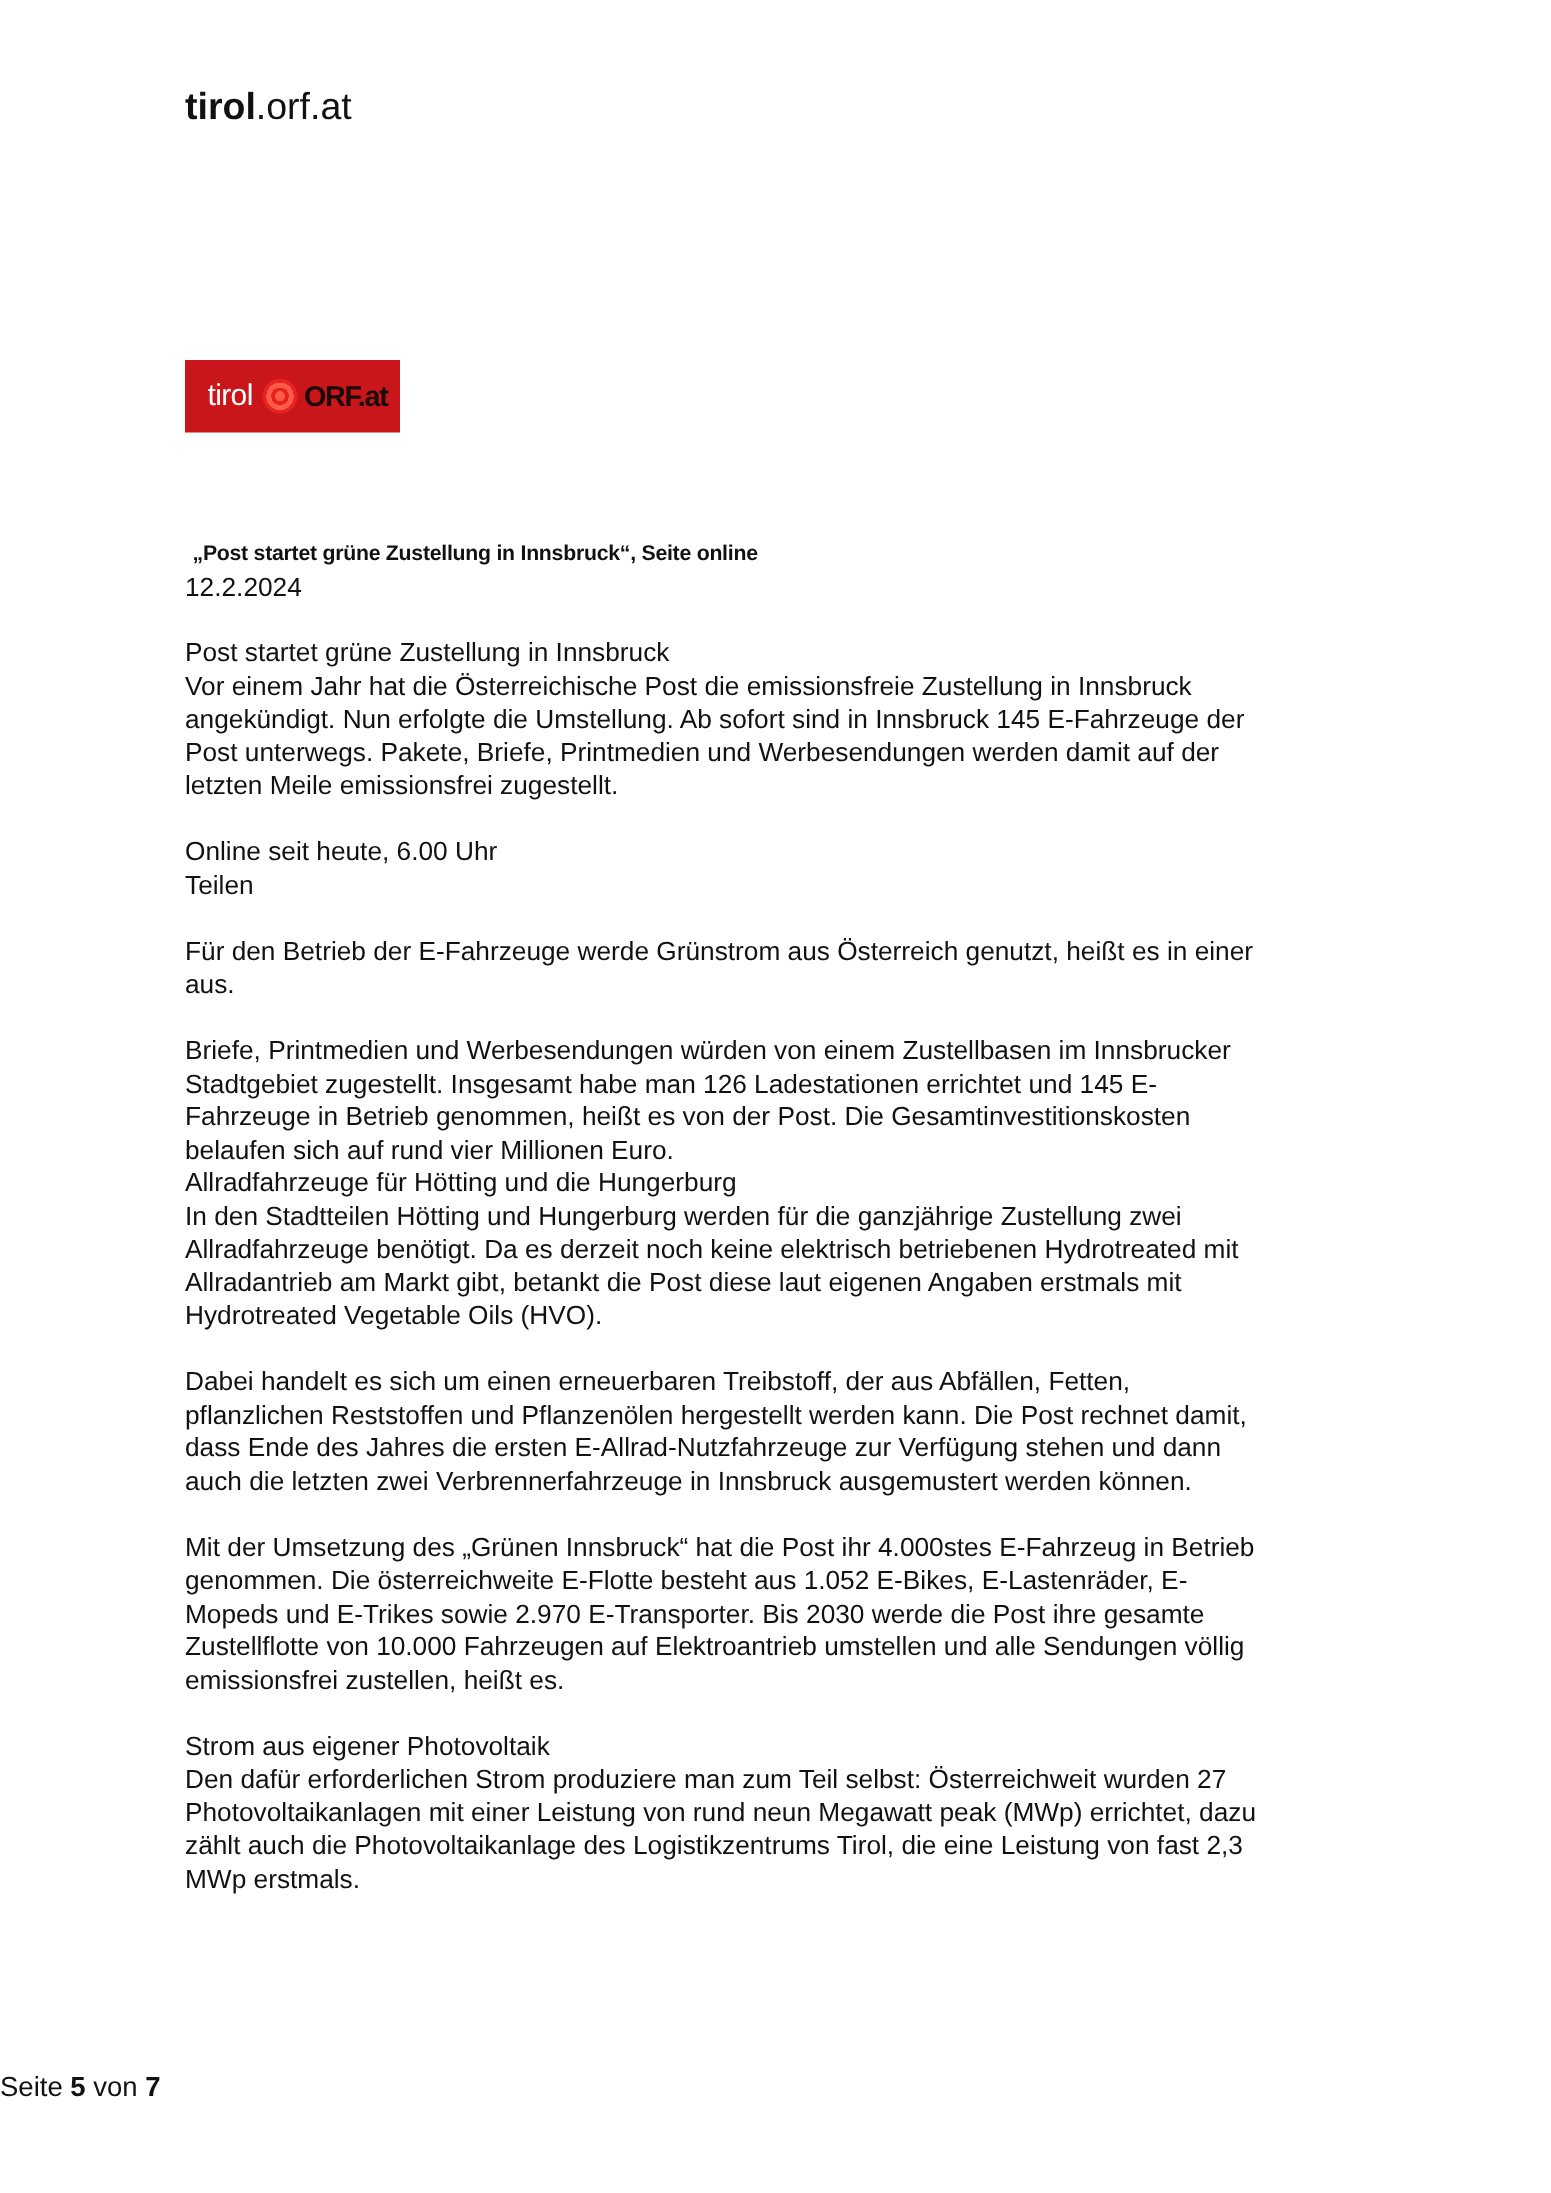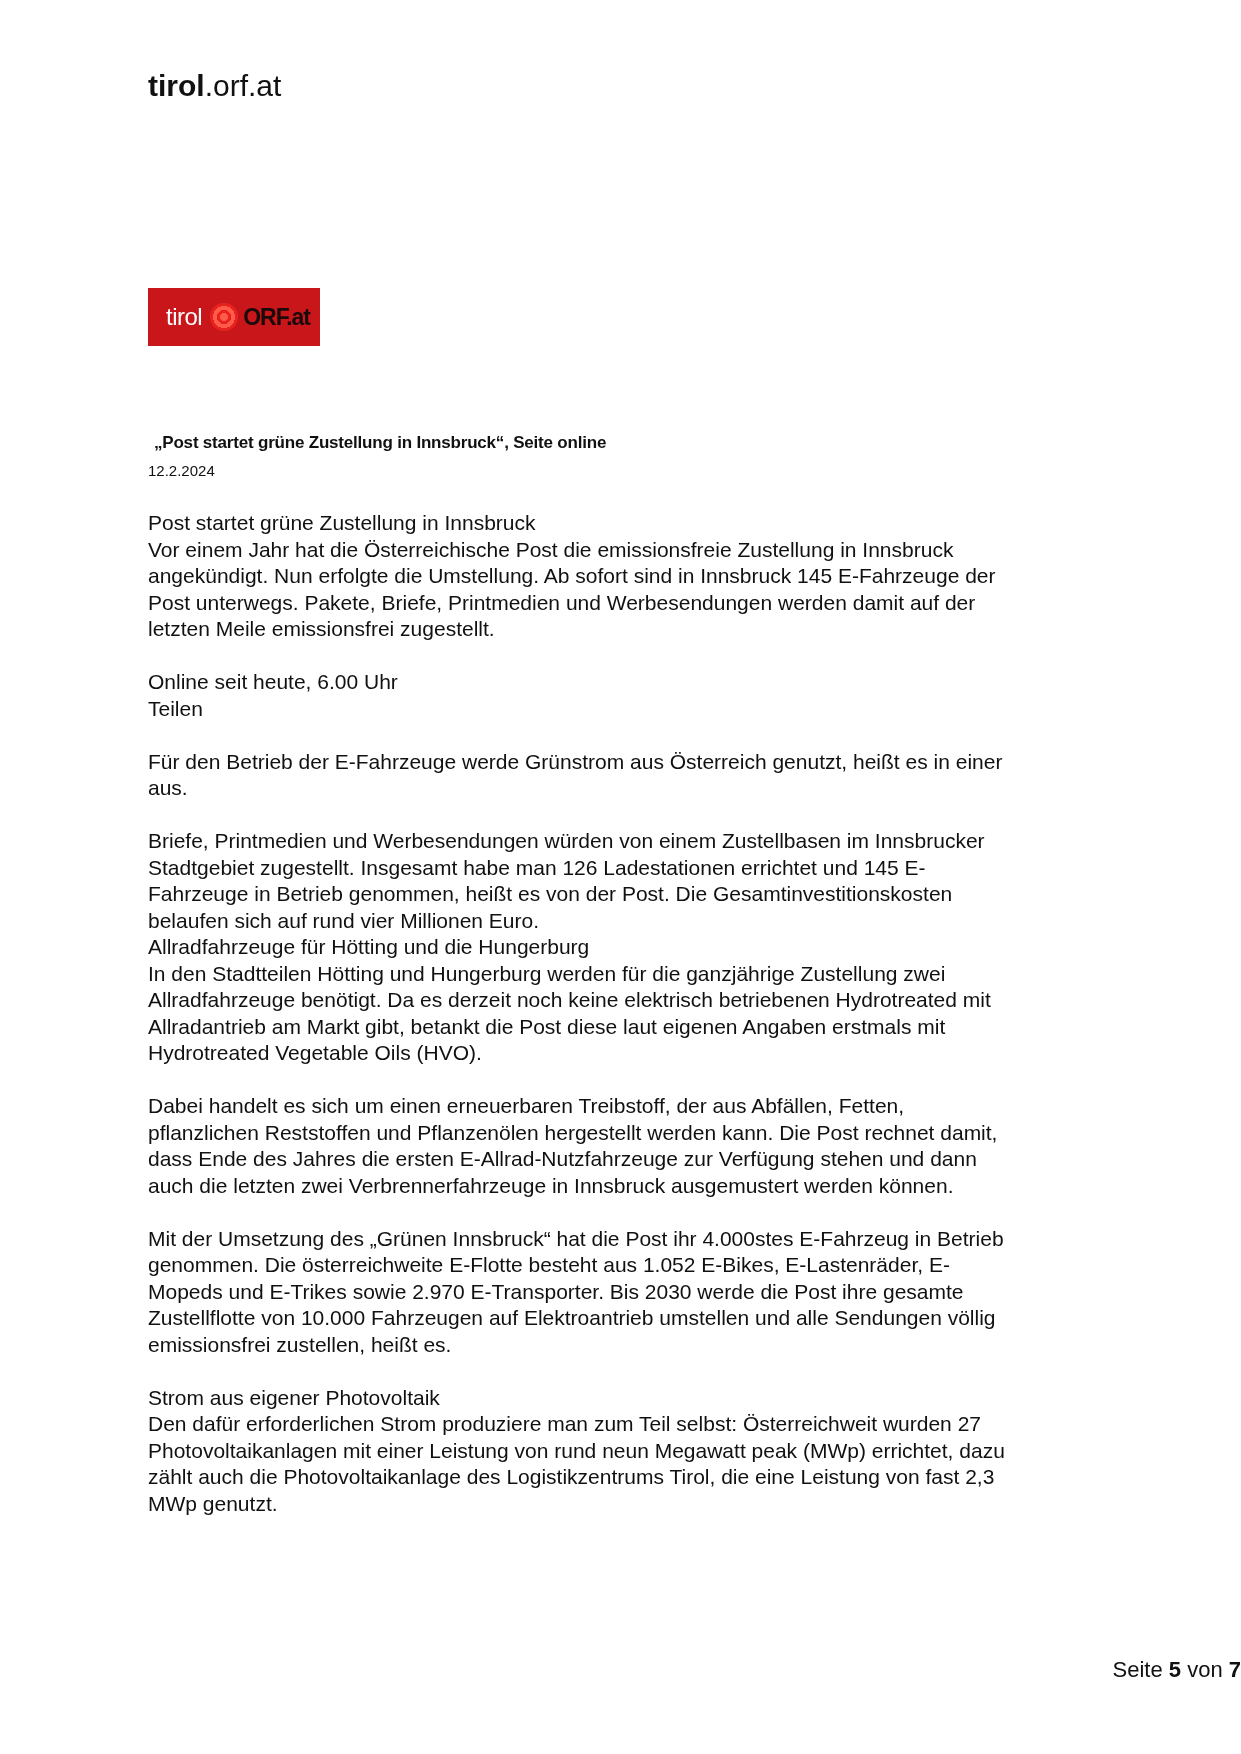--- a/index.html
+++ b/index.html
@@ -23,26 +23,26 @@
       background: radial-gradient(circle, #ff5a4a 0 4px, #e8231f 4px 7px, #ff5a4a 7px 11px, #e8231f 11px 14px);
     }
     .logo .orf { color: #1a0a0a; font-size: 23px; font-weight: 700; margin-left: 5px; letter-spacing: -1px; }
     .article {
       position: absolute; left: 148px; top: 428px; width: 950px;
     }
     .title {
       font-size: 17px; font-weight: 700; line-height: 30px; margin: 0 0 0 6px;
       letter-spacing: -0.2px;
     }
-    .date { font-size: 15px; line-height: 26px; margin: 0; }
+    .date { font-size: 21px; line-height: 26px; margin: 0; }
     .body-block { font-size: 21px; line-height: 26.5px; margin: 0; }
     .gap { height: 26.5px; }
     .gap-first { height: 26px; }
     .footer {
-      position: absolute; left: 0; width: 1241px; top: 1656px; text-align: right;
+      position: absolute; left: 0; width: 1241px; top: 1656px; text-align: left;
       font-size: 22px; line-height: 28px;
     }
     .footer b { font-weight: 700; }
   </style>
 </head>
 <body>
 
 <div class="site-header"><b>tirol</b><span>.orf.at</span></div>
 
 <div class="logo">
@@ -99,21 +99,21 @@
         <div>Mopeds und E-Trikes sowie 2.970 E-Transporter. Bis 2030 werde die Post ihre gesamte</div>
         <div>Zustellflotte von 10.000 Fahrzeugen auf Elektroantrieb umstellen und alle Sendungen völlig</div>
         <div>emissionsfrei zustellen, heißt es.</div>
       </div>
       <div class="gap"></div>
       <div class="body-block">
         <div>Strom aus eigener Photovoltaik</div>
         <div>Den dafür erforderlichen Strom produziere man zum Teil selbst: Österreichweit wurden 27</div>
         <div>Photovoltaikanlagen mit einer Leistung von rund neun Megawatt peak (MWp) errichtet, dazu</div>
         <div>zählt auch die Photovoltaikanlage des Logistikzentrums Tirol, die eine Leistung von fast 2,3</div>
-        <div>MWp genutzt.</div>
+        <div>MWp erstmals.</div>
       </div>
     </div>
 </div>
 
 <div class="footer">
   <span>Seite</span>
   <b>5</b>
   <span>von</span>
   <b>7</b>
 </div>

